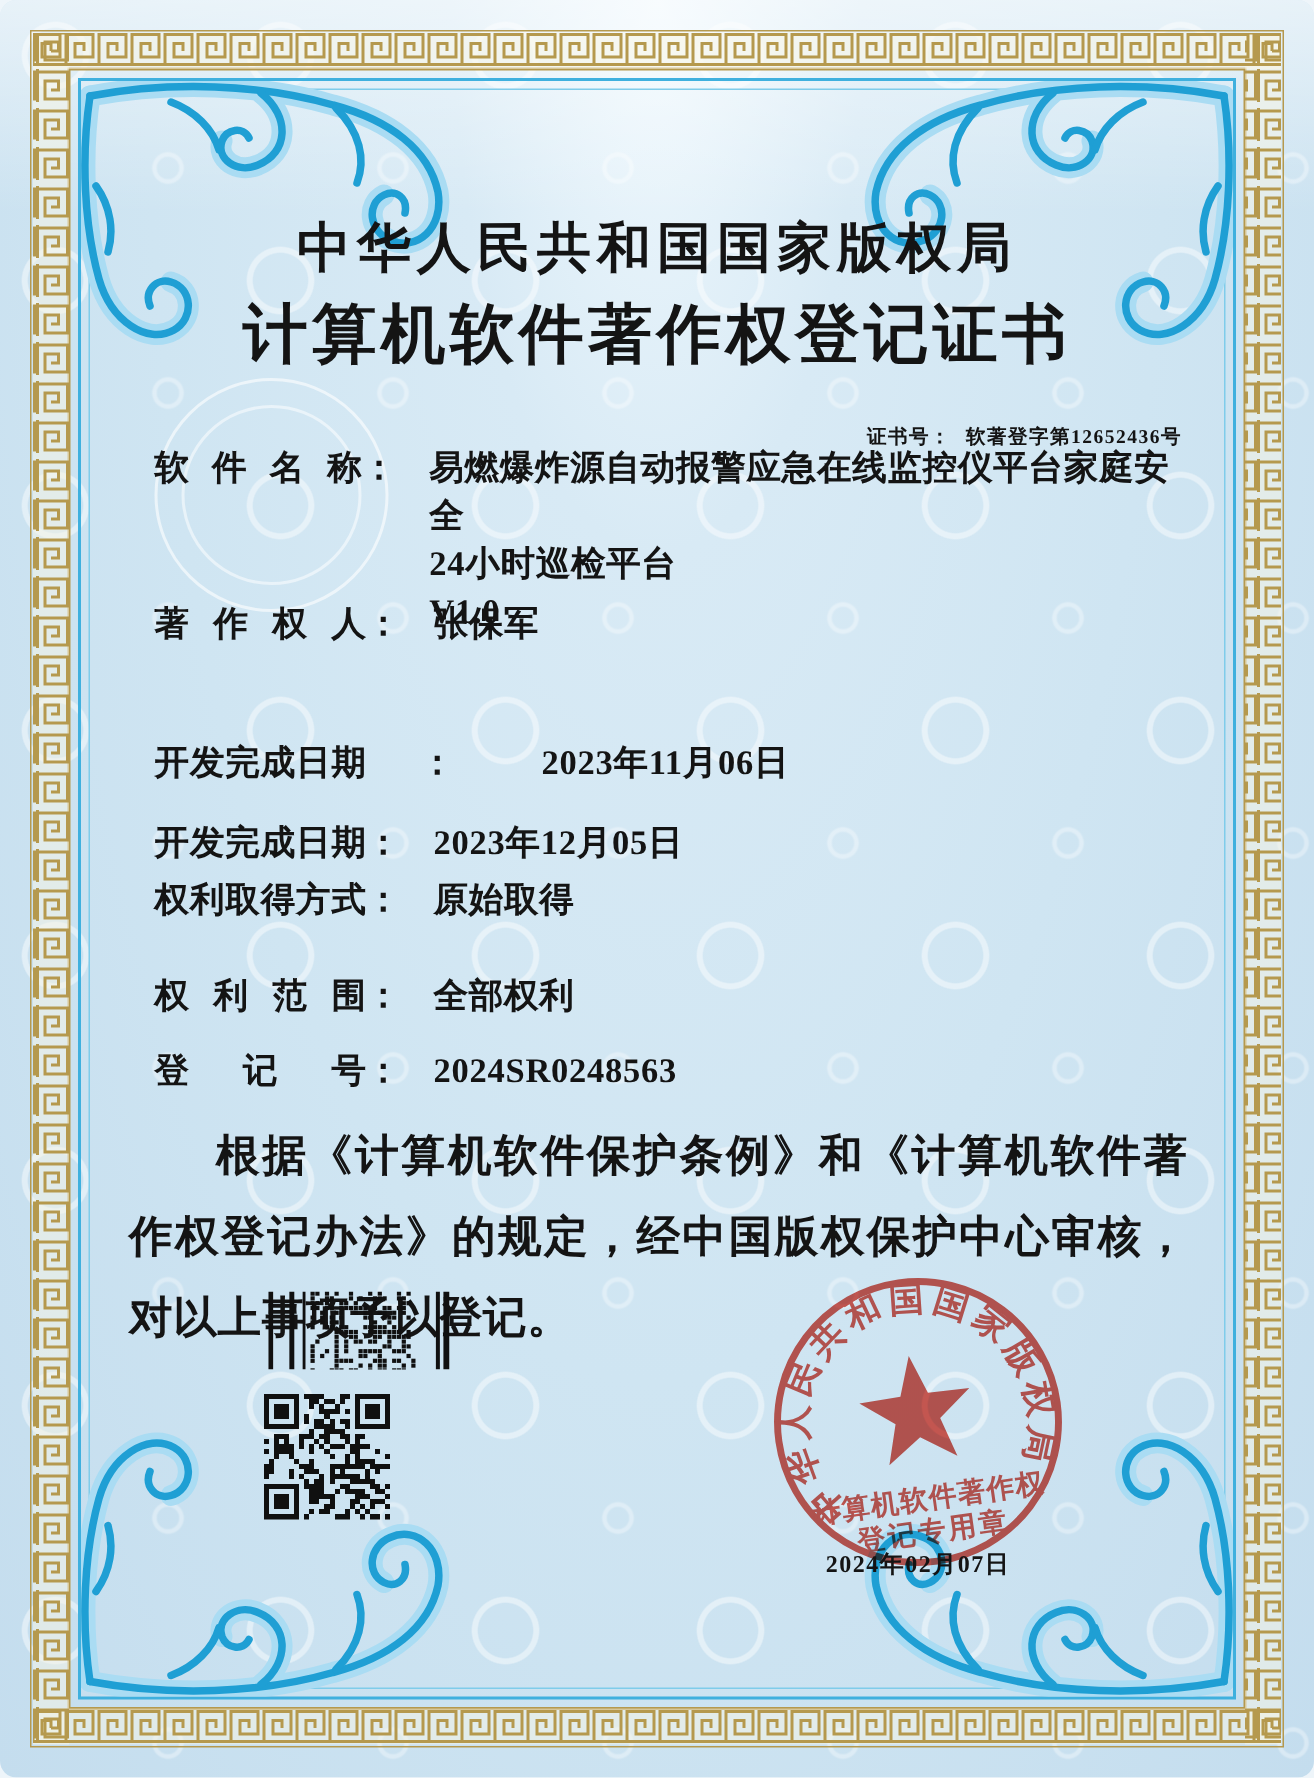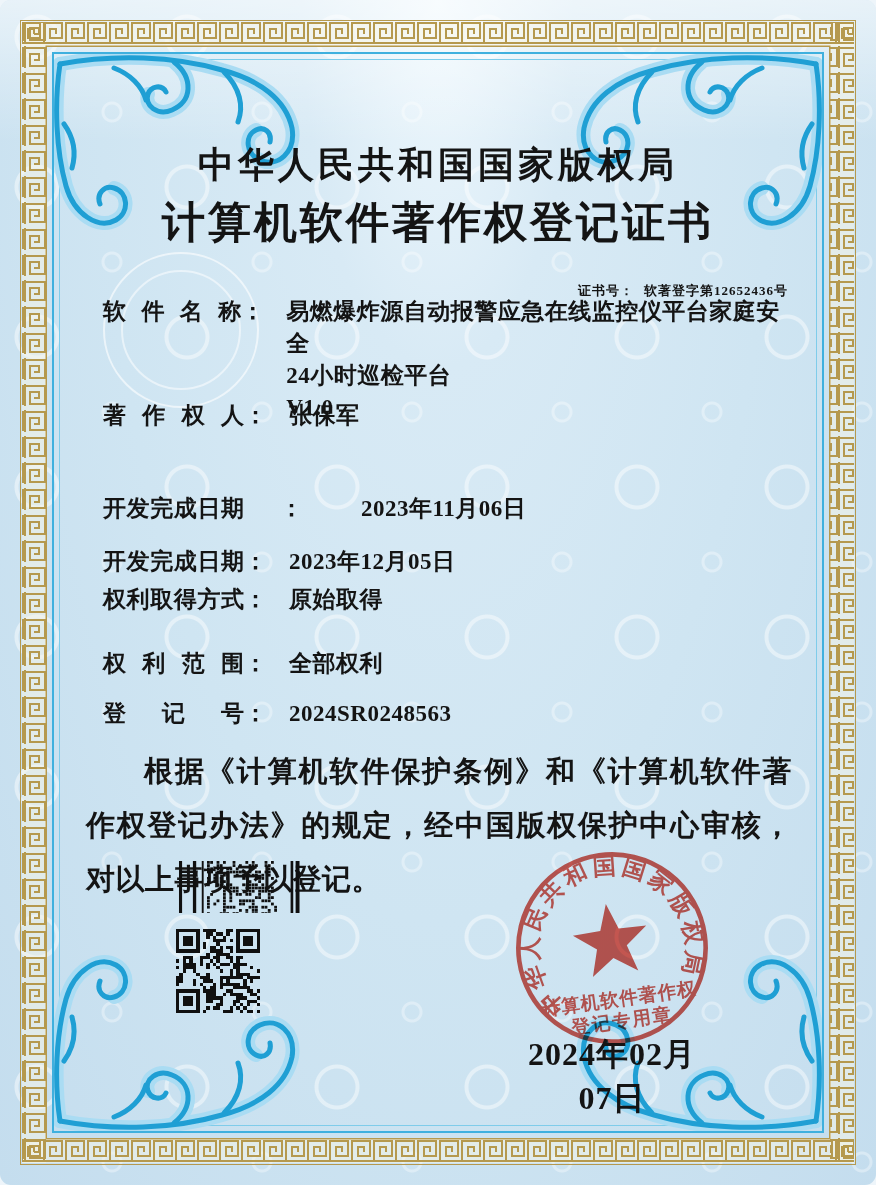--- a/index.html
+++ b/index.html
@@ -39,21 +39,21 @@
   .certno .lbl{margin-right:10px;}
   .fields{position:absolute;left:103px;top:296px;width:690px;font-size:23px;font-weight:700;}
   .frow{position:absolute;left:0;display:flex;align-items:flex-start;white-space:nowrap;}
   .frow .flabel{display:inline-block;width:141px;text-align:justify;text-align-last:justify;}
   .frow .colon{display:inline-block;margin-right:22px;}
   .frow .fvalue{white-space:pre-line;line-height:32px;letter-spacing:.5px;}
   .r1{top:0;}.r2{top:104px;}.r3{top:197px;gap:36px;}.r4{top:250px;}.r5{top:288px;}.r6{top:352px;}.r7{top:402px;}
   .statement{position:absolute;left:86px;right:84px;top:744px;font-size:29px;font-weight:700;
     line-height:54px;text-indent:2em;letter-spacing:.5px;text-align:justify;}
   .issue-date{position:absolute;left:512px;top:1033px;width:200px;text-align:center;
-    font-size:32px;font-weight:700;letter-spacing:1px;}
+    font-size:16px;font-weight:700;letter-spacing:1px;}
   
   .barcode{position:absolute;left:175px;top:861px;}
   .qrcode{position:absolute;left:176px;top:929px;}
   
   .seal{position:absolute;left:510px;top:846px;transform:rotate(-8deg);
     mix-blend-mode:multiply;opacity:.9;}
   .seal text{font-family:"Liberation Sans","DejaVu Sans",sans-serif;font-weight:700;}
 </style>
 </head>
 <body>

